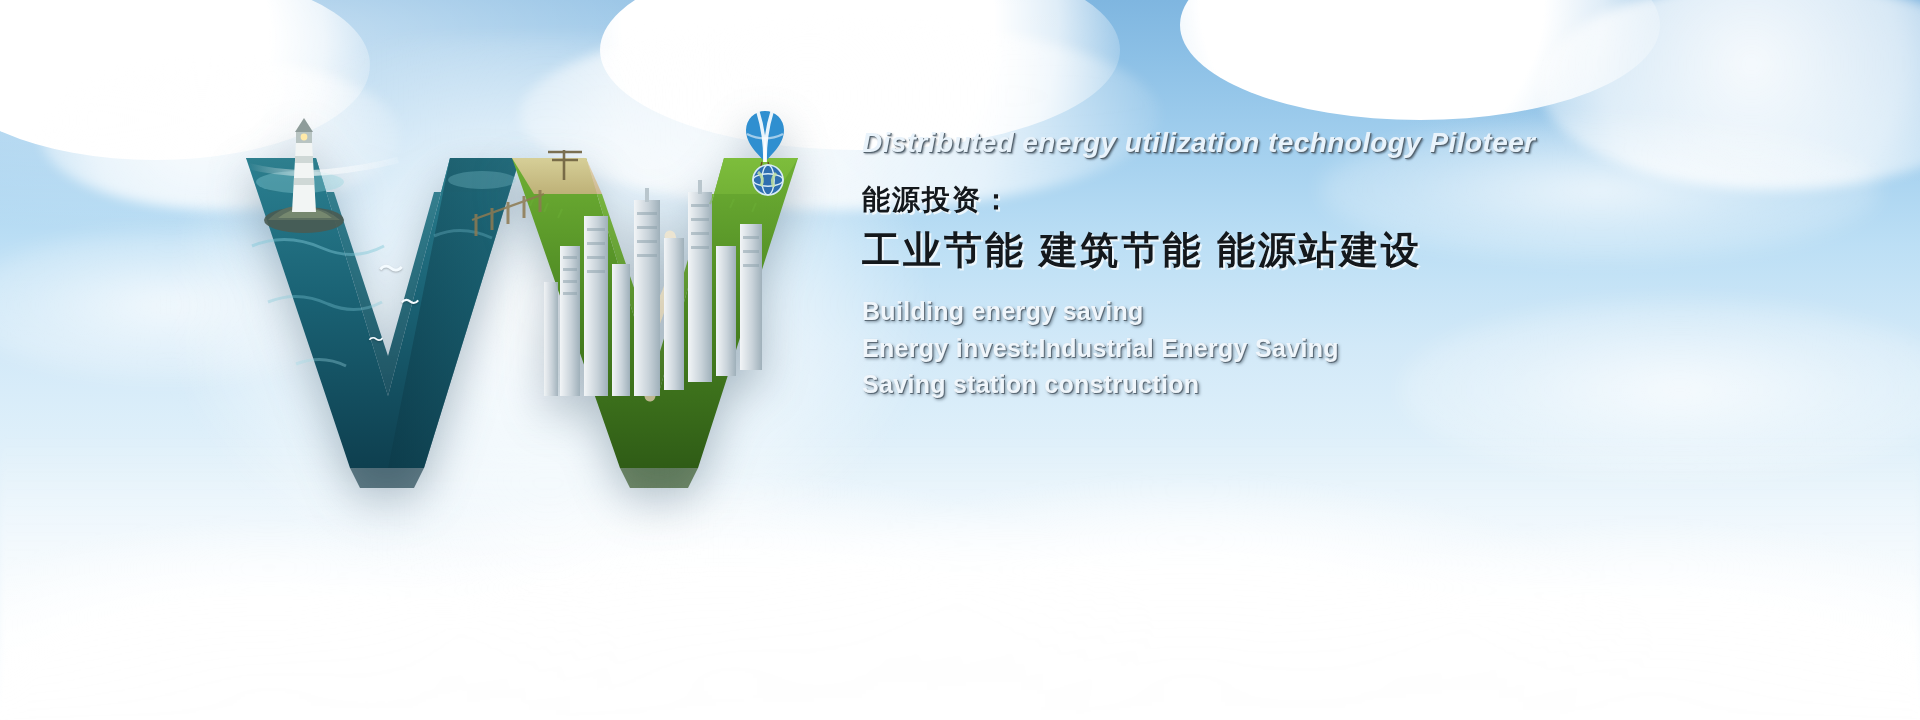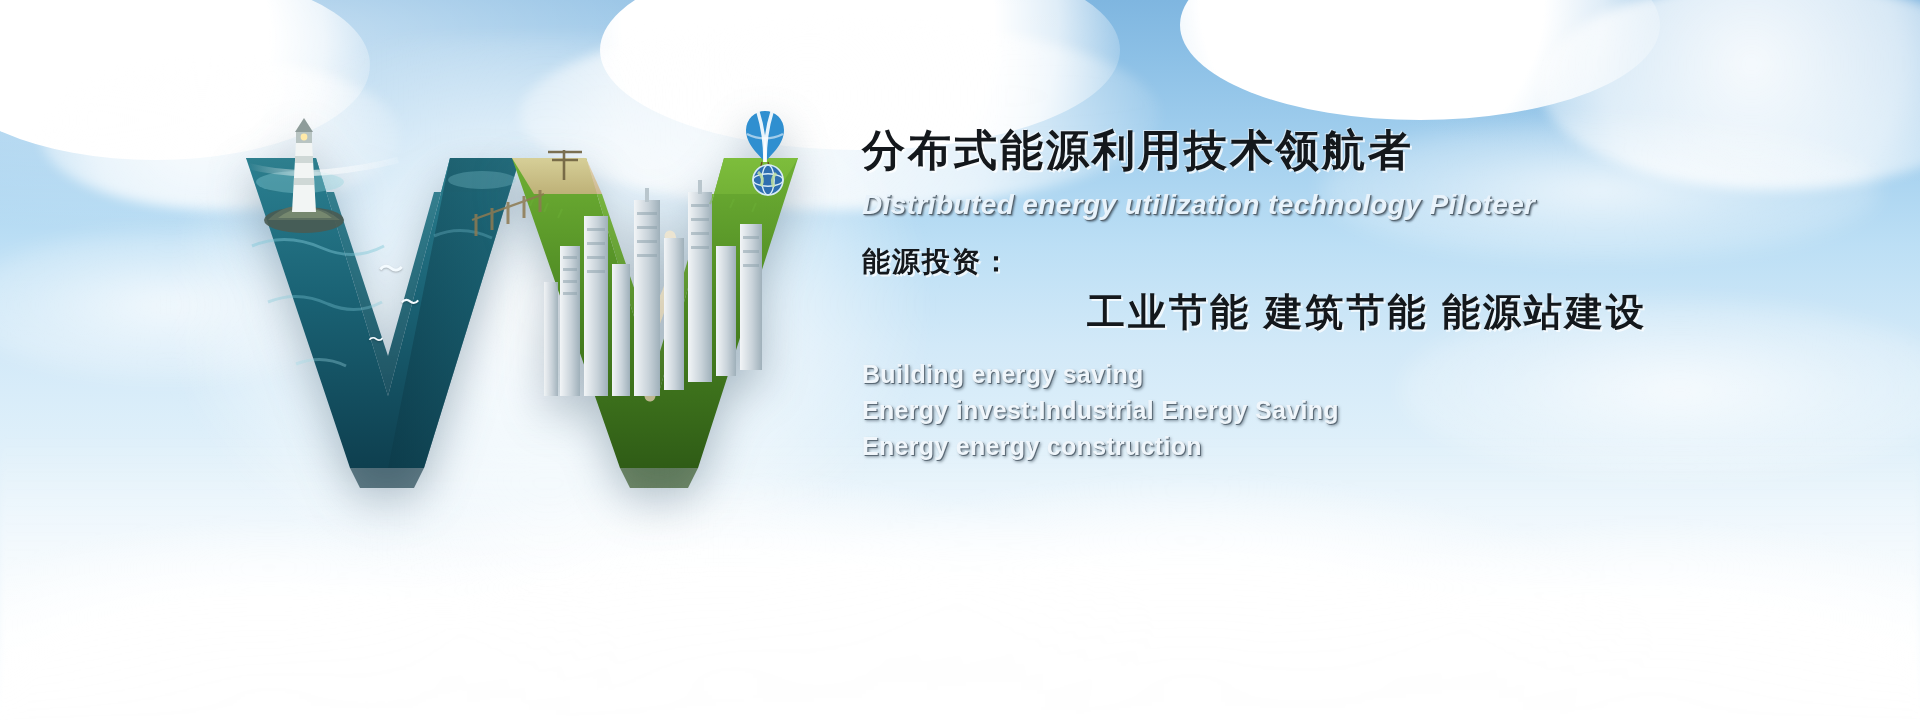--- a/index.html
+++ b/index.html
@@ -84,21 +84,21 @@
     font-size:28px;font-weight:bold;color:#e9f3fb;letter-spacing:.4px;
     line-height:1.2;margin:0 0 22px 0;
     text-shadow:1px 1px 0 #55646f, 2px 2px 2px rgba(40,55,70,.55);
     font-style:italic;
   }
   .cn-line{
     font-size:28px;font-weight:bold;letter-spacing:2px;color:#14181c;
     line-height:1.3;margin:0 0 8px 0;
     text-shadow:2px 2px 0 rgba(255,255,255,.72);
   }
-  .cn-line.big{font-size:38px;letter-spacing:3px;margin-bottom:18px;text-align:center;}
+  .cn-line.big{font-size:38px;letter-spacing:3px;margin-bottom:18px;}
   .en-line{
     font-size:25px;font-weight:bold;color:#f0f6fb;letter-spacing:.3px;
     line-height:1.45;margin:0;
     text-shadow:1px 1px 0 #5b6a76, 2px 2px 3px rgba(40,55,70,.5);
   }
 </style>
 </head>
 <body>
 
 <div class="banner">
@@ -275,26 +275,25 @@
         <path d="M88 12 h34 M92 20 h26"></path>
       </g>
     </svg>
 
     <div class="seagull" style="left:140px;top:160px;">〜</div>
     <div class="seagull" style="left:162px;top:196px;font-size:20px;">〜</div>
     <div class="seagull" style="left:130px;top:236px;font-size:16px;">〜</div>
   </div>
 
   <div class="copy">
-    <h1 class="headline">分布式能源利用技术领航者</h1>
 
     <div class="subhead-en">Distributed energy utilization technology Piloteer</div>
 
     <div class="cn-line">能源投资：</div>
 
     <div class="cn-line big">工业节能  建筑节能  能源站建设</div>
 
     <div class="en-line">Building energy saving</div>
     <div class="en-line">Energy invest:Industrial Energy Saving</div>
-    <div class="en-line">Energy energy construction</div>
+    <div class="en-line">Saving station construction</div>
   </div>
 
 </div>
 
 </body></html>

